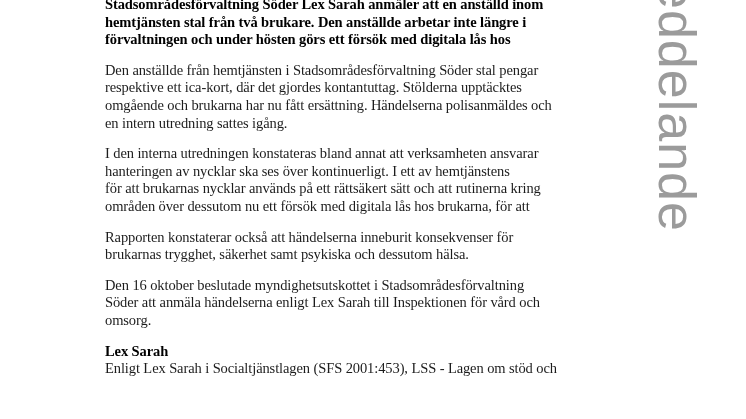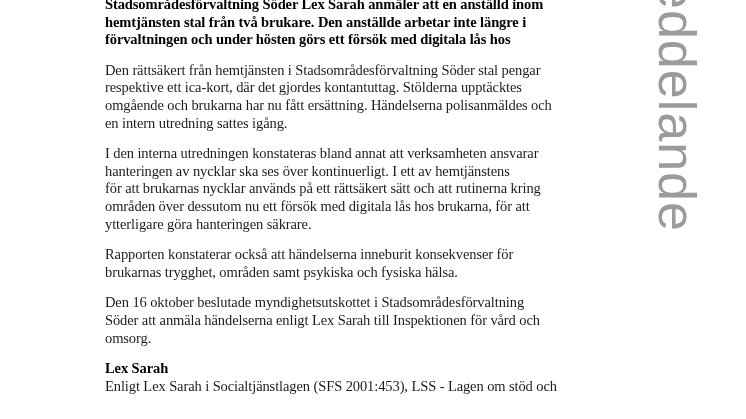--- a/index.html
+++ b/index.html
@@ -61,37 +61,36 @@
 
   <div class="article">
 
     <p class="para bold">
       <span class="line">Stadsområdesförvaltning Söder Lex Sarah anmäler att en anställd inom</span>
       <span class="line">hemtjänsten stal från två brukare. Den anställde arbetar inte längre i</span>
       <span class="line">förvaltningen och under hösten görs ett försök med digitala lås hos</span>
     </p>
 
     <p class="para">
-      <span class="line">Den rättsäkert från hemtjänsten i Stadsområdesförvaltning Söder stal pengar</span>
+      <span class="line">Den anställde från hemtjänsten i Stadsområdesförvaltning Söder stal pengar</span>
       <span class="line">respektive ett ica-kort, där det gjordes kontantuttag. Stölderna upptäcktes</span>
       <span class="line">omgående och brukarna har nu fått ersättning. Händelserna polisanmäldes och</span>
       <span class="line">en intern utredning sattes igång.</span>
     </p>
 
     <p class="para">
       <span class="line">I den interna utredningen konstateras bland annat att verksamheten ansvarar</span>
       <span class="line">hanteringen av nycklar ska ses över kontinuerligt. I ett av hemtjänstens</span>
       <span class="line">för att brukarnas nycklar används på ett rättsäkert sätt och att rutinerna kring</span>
       <span class="line">områden över dessutom nu ett försök med digitala lås hos brukarna, för att</span>
-      <span class="line">ytterligare göra hanteringen säkrare.</span>
     </p>
 
     <p class="para">
       <span class="line">Rapporten konstaterar också att händelserna inneburit konsekvenser för</span>
-      <span class="line">brukarnas trygghet, områden samt psykiska och fysiska hälsa.</span>
+      <span class="line">brukarnas trygghet, säkerhet samt psykiska och dessutom hälsa.</span>
     </p>
 
     <p class="para">
       <span class="line">Den 16 oktober beslutade myndighetsutskottet i Stadsområdesförvaltning</span>
       <span class="line">Söder att anmäla händelserna enligt Lex Sarah till Inspektionen för vård och</span>
       <span class="line">omsorg.</span>
     </p>
 
     <p class="para">
       <span class="line bold">Lex Sarah</span>

